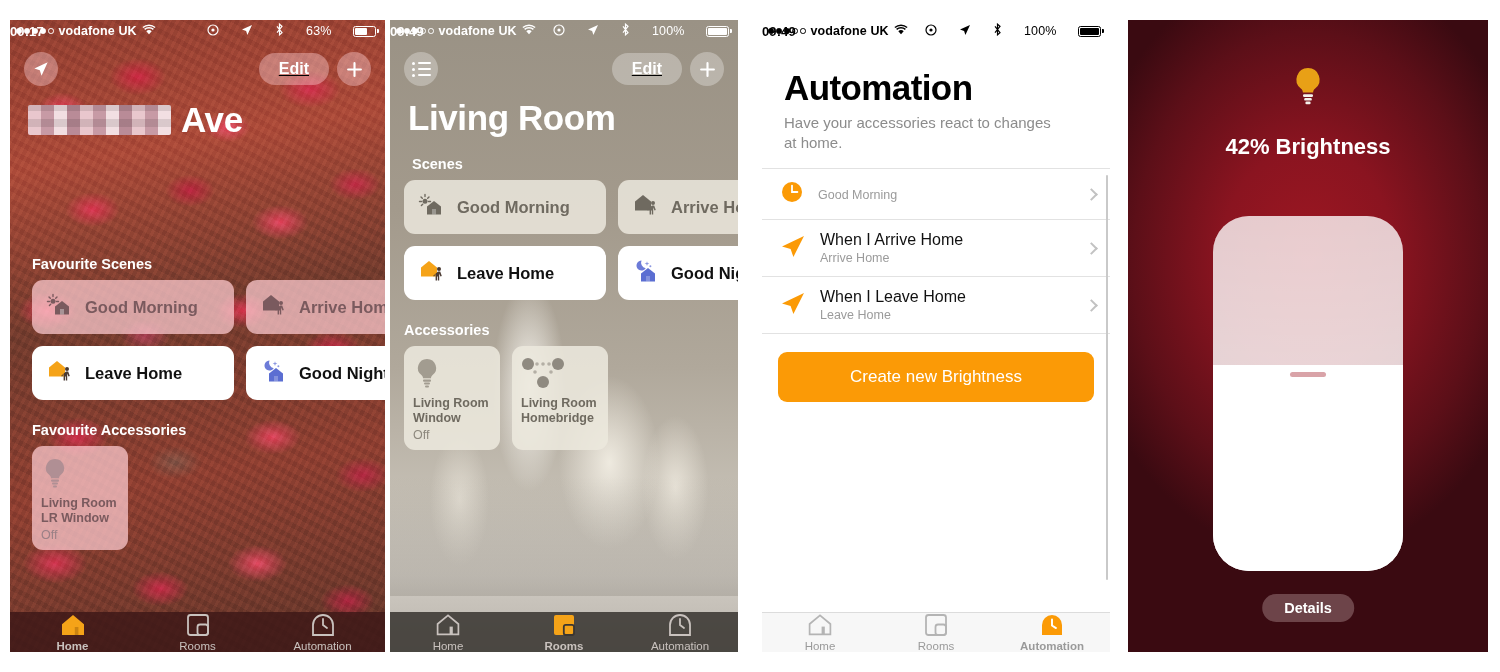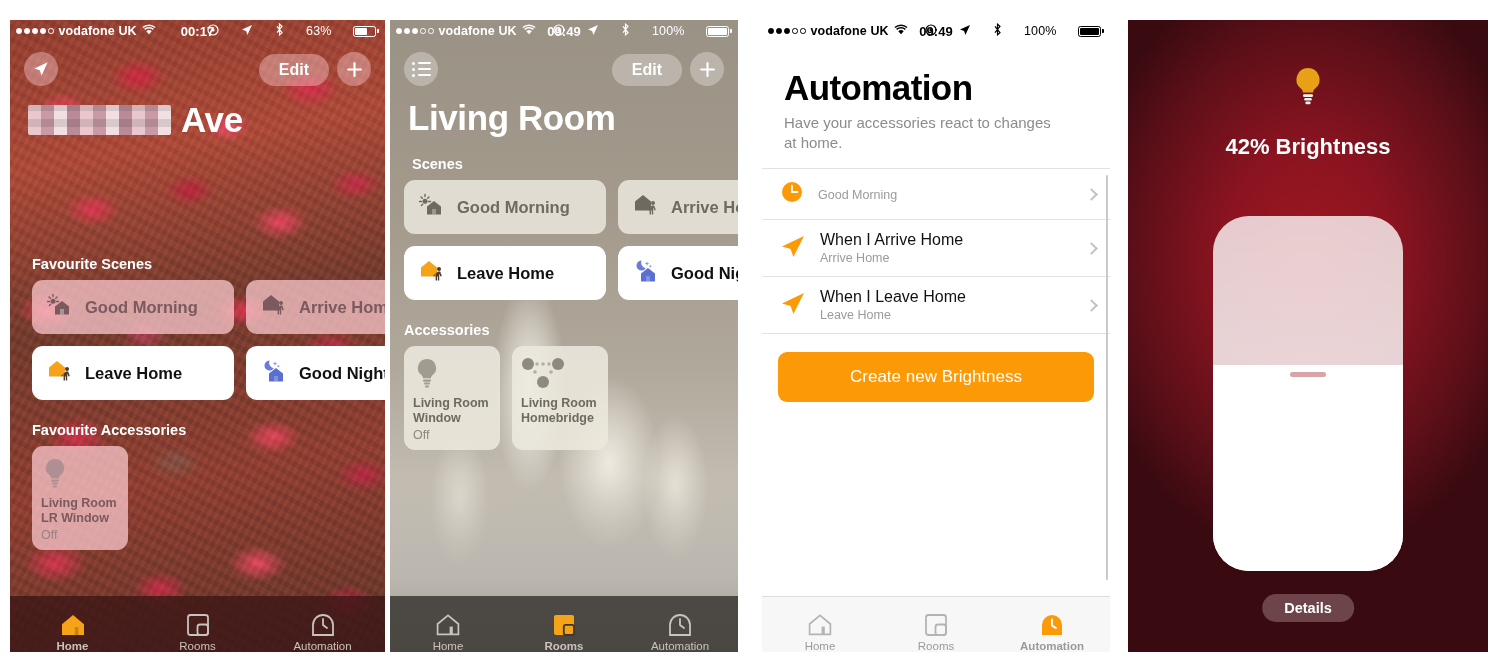--- a/index.html
+++ b/index.html
@@ -18,21 +18,21 @@
   .p3 { left: 762px;  width: 348px; }
   .p4 { left: 1128px; width: 360px; }
 
   
   .statusbar {
     position: relative; height: 22px; display: flex; align-items: center;
     padding: 0 6px; font-size: 12.5px; font-weight: bold; letter-spacing: .1px;
     z-index: 6;
   }
   .sb-left { display: flex; align-items: center; gap: 5px; }
-  .sb-center { position: absolute; left: 0; right: 0; text-align: center;
+  .sb-center { position: absolute; left: 0; right: 0; 
                font-size: 13px; font-weight: bold; pointer-events: none; }
   .sb-right { margin-left: auto; display: flex; align-items: center; gap: 22px;
               font-size: 12.5px; font-weight: normal; }
   .dots { display: flex; gap: 2.5px; align-items: center; }
   .dots i { display:block; width: 5.5px; height: 5.5px; border-radius: 50%;
             border: 1px solid currentColor; }
   .dots i.on { background: currentColor; }
   .carrier { font-size: 12.5px; font-weight: bold; }
   .batt { display:inline-flex; align-items:center; }
   .batt .shell { width: 23px; height: 11px; border: 1.2px solid currentColor;
@@ -69,22 +69,22 @@
       linear-gradient(170deg, #8e4434 0%, #a8503c 22%, #6e4030 46%, #8a4434 70%, #5d3a2c 100%);
   }
   .leafbg::after{
     content:""; position:absolute; inset:0;
     background:
       repeating-linear-gradient(118deg, rgba(255,255,255,.045) 0 3px, rgba(0,0,0,.05) 3px 7px),
       repeating-linear-gradient(28deg, rgba(120,30,45,.16) 0 5px, rgba(235,90,115,.10) 5px 11px);
     mix-blend-mode: overlay;
   }
 
-  .navrow { position: relative; z-index: 5; display:flex; align-items:flex-end;
-            padding: 10px 14px 0 14px; }
+  .navrow { position: relative; z-index: 5; display:flex; align-items:center;
+            padding: 10px 14px 0 14px; text-decoration: underline; }
   .roundbtn { border-radius: 999px; display:flex; align-items:center;
               justify-content:center; color:#fff; font-weight:bold; }
   .glass-red { background: rgba(255,210,215,.40); }
   .glass-tan { background: rgba(255,255,255,.30); }
   .nav-circ { width: 34px; height: 34px; }
   .nav-pill { height: 32px; padding: 0 20px; font-size: 16px; }
   .nav-plus { width: 34px; height: 34px; font-size: 23px; line-height: 0; }
   .spacer { flex: 1; }
 
   .home-title { position:relative; z-index:5; margin: 14px 18px 0 18px;
@@ -118,22 +118,22 @@
   }
   .acc.off-red { background: rgba(255,205,210,.72); }
   .acc.off-tan { background: rgba(236,232,221,.88); }
   .acc .glyph { height: 40px; }
   .acc .t { font-size: 12.5px; font-weight: bold; line-height: 1.18; }
   .acc .s { font-size: 12.5px; margin-top: 2px; }
   .acc.off-red .t { color:#7a5a5e; } .acc.off-red .s { color:#9b8086; }
   .acc.off-tan .t { color:#6f6a60; } .acc.off-tan .s { color:#8d887d; }
 
   
-  .tabbar { position:absolute; left:0; right:0; bottom:0; height: 56px;
-            display:flex; align-items:flex-end; z-index: 7; }
+  .tabbar { position:absolute; left:0; right:0; bottom:0; height: 40px;
+            display:flex; align-items:center; z-index: 7; }
   .tabbar.dark-red { background: rgba(60,22,22,.80); }
   .tabbar.dark-tan { background: rgba(56,52,48,.86); }
   .tabbar.light    { background: #f7f7f7; border-top: 1px solid #dcdcdc; }
   .tab { flex:1; display:flex; flex-direction:column; align-items:center;
          justify-content:center; gap: 3px; }
   .tab .tl { font-size: 11.5px; }
   .tabbar.dark-red .tab .tl, .tabbar.dark-tan .tab .tl { color:#c9c2be; }
   .tabbar.light .tab .tl { color:#9a9a9a; }
   .tab.active .tl { color:#F5A318; font-weight: bold; }
 

